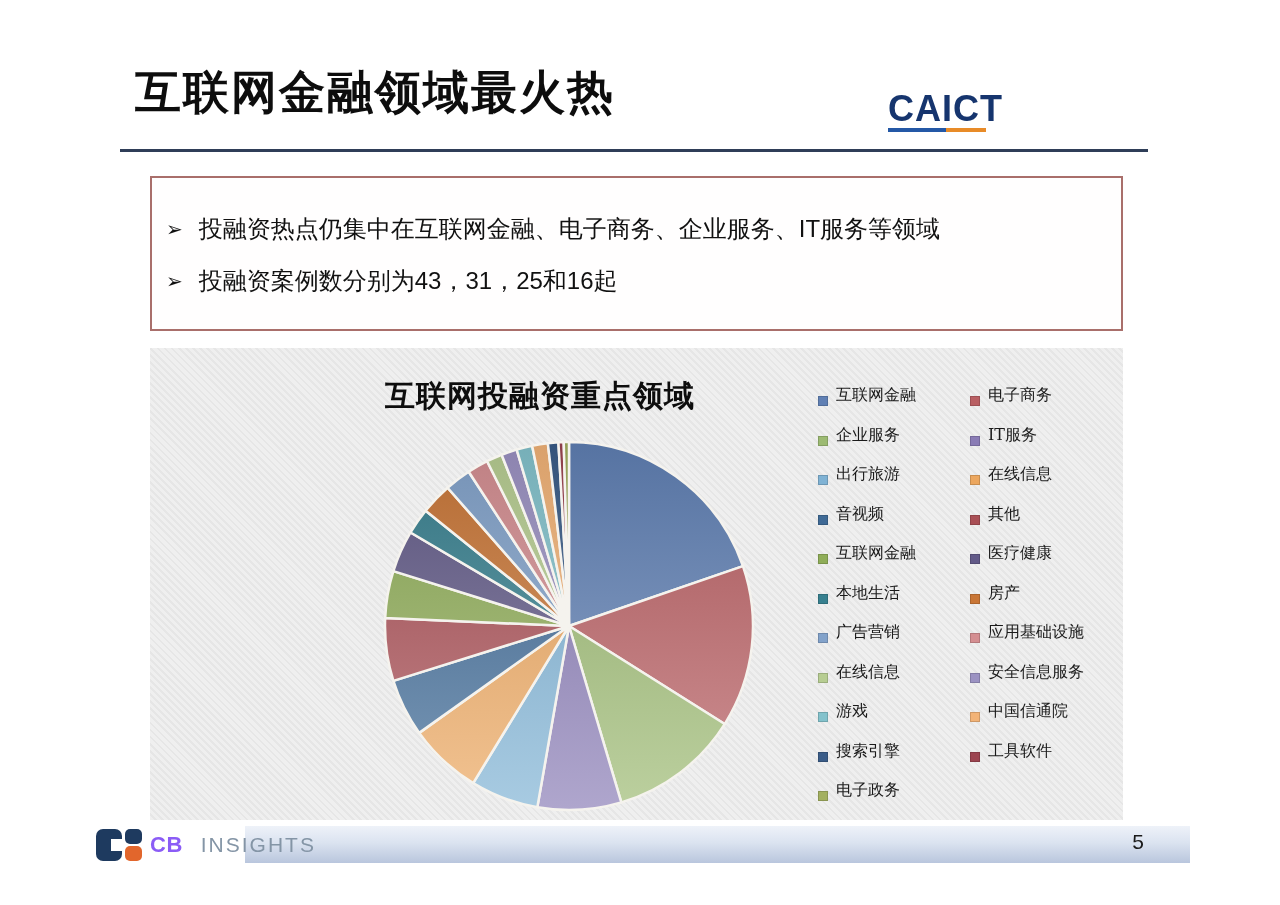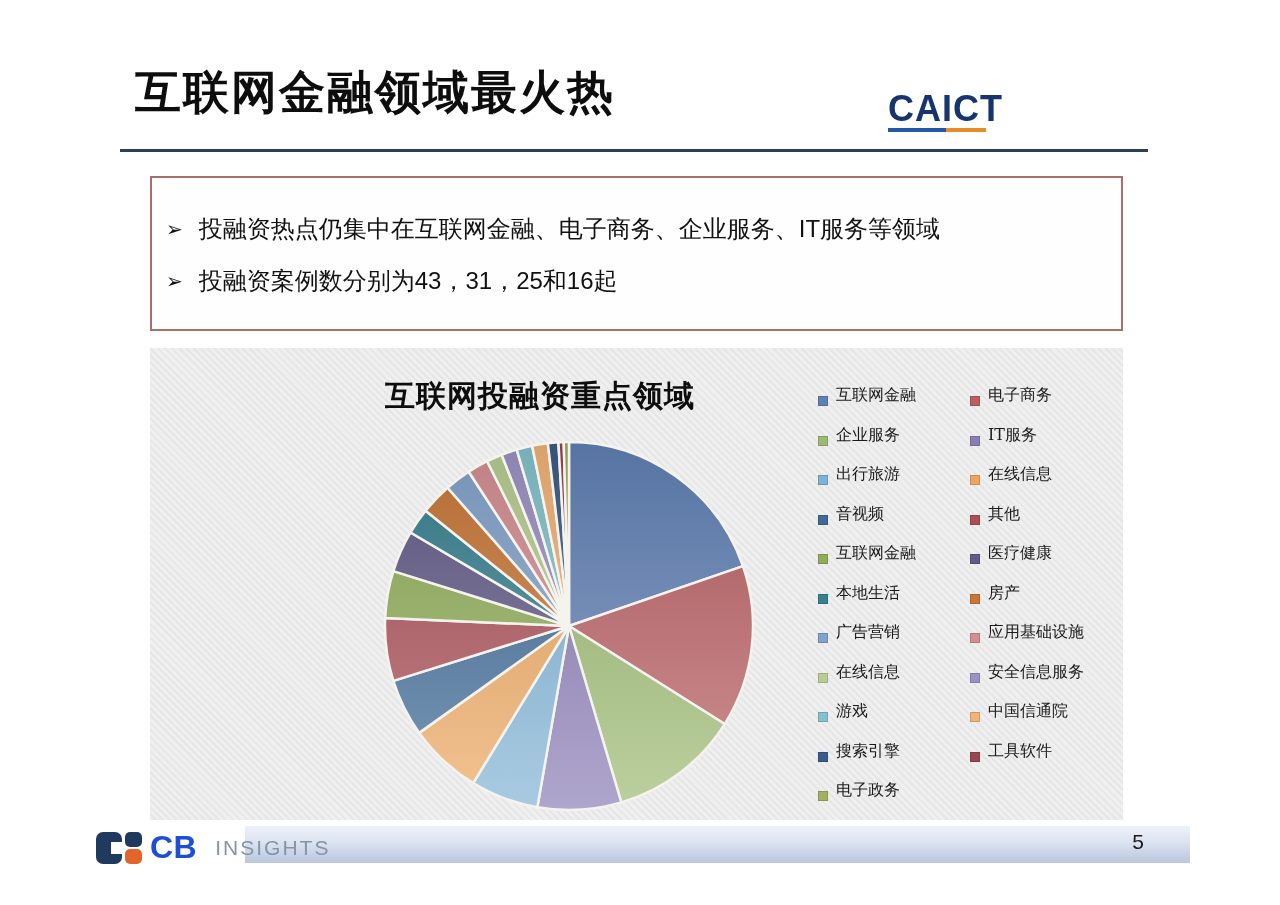--- a/index.html
+++ b/index.html
@@ -68,21 +68,21 @@
   .bottom-bar{
     position:absolute;left:245px;top:826px;width:945px;height:37px;
     background:linear-gradient(180deg,#eef2f9 0%,#dbe3f0 45%,#b9c6dd 100%);
   }
   .page-number{
     position:absolute;left:1118px;top:830px;width:40px;text-align:center;
     font-size:21px;color:#1a1a1a;
   }
   .cb-logo{position:absolute;left:96px;top:829px;display:flex;align-items:center;}
   .cb-mark{margin-right:8px;display:block;}
-  .cb-bold{font-size:32px;font-weight:800;color:#1d4ed8;letter-spacing:0.5px;}
+  .cb-bold{font-size:22px;font-weight:800;color:#8b5cf6;letter-spacing:0.5px;}
   .cb-light{font-size:21px;font-weight:400;color:#8495a6;letter-spacing:2px;margin-left:18px;}
 </style>
 </head>
 <body>
 
 <div class="slide">
 
   <div class="page-title">互联网金融领域最火热</div>
 
   <div class="caict">

